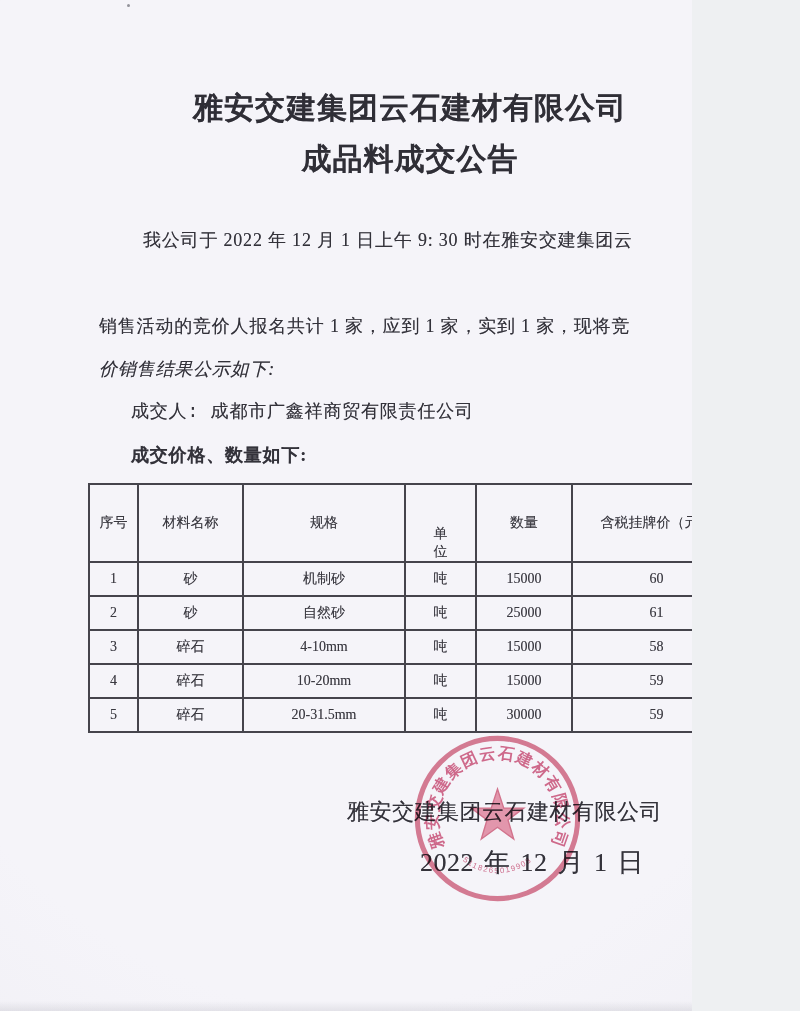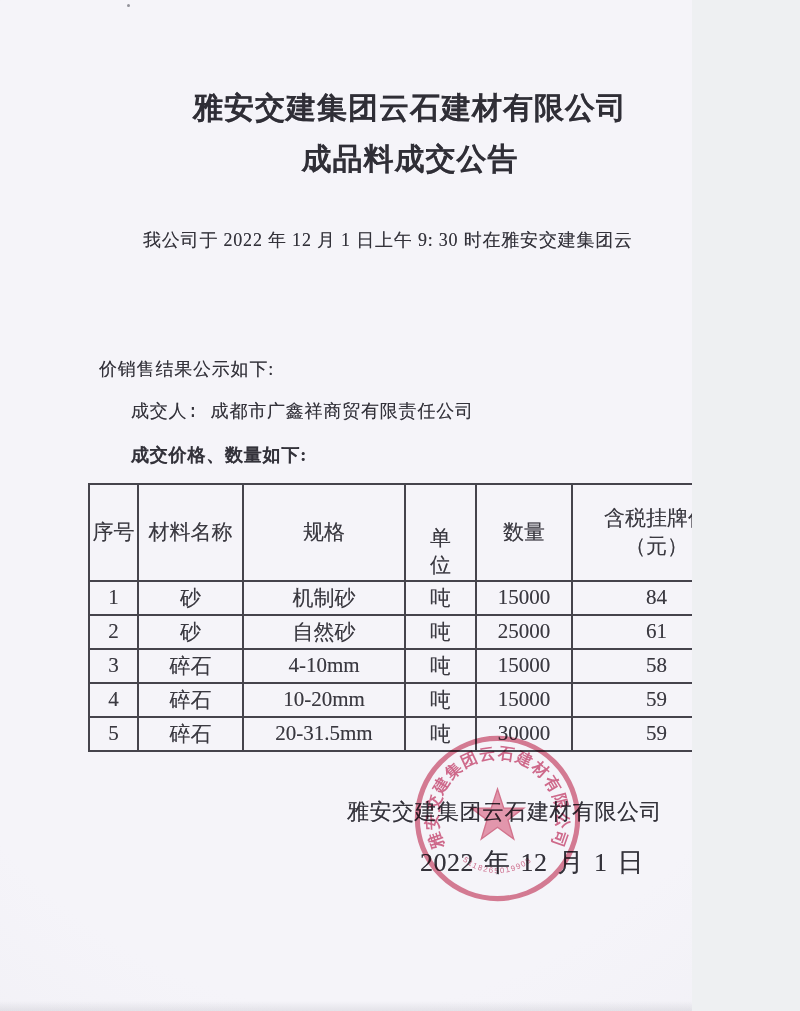--- a/index.html
+++ b/index.html
@@ -29,27 +29,27 @@
   .title2{top:139px;}
   .bodyline{
     position:absolute;left:99px;width:660px;
     font-size:18px;letter-spacing:.8px;line-height:26px;
     color:#33323a;text-shadow:0 0 .6px rgba(55,53,66,.5);
     white-space:nowrap;
   }
   .l1{top:227px;padding-left:44px;}
   .l2{top:270px;}
   .l3{top:313px;}
-  .l4{top:356px;}
+  .l4{top:356px;font-style:italic;}
   .l5{top:399px;padding-left:32px;font-family:Liberation Mono, monospace;}
   .l6{top:442px;padding-left:32px;font-weight:bold;}
   table.deal{
     position:absolute;left:88px;top:483px;width:652px;
     border-collapse:collapse;table-layout:fixed;
-    font-size:21px;color:#3a3940;
+    font-size:14px;color:#3a3940;
     text-shadow:0 0 .5px rgba(55,53,66,.45);
   }
   table.deal th,table.deal td{
     border:2px solid #45444c;
     text-align:center;vertical-align:middle;
     font-weight:normal;padding:0;
     overflow:hidden;
   }
   table.deal thead tr{height:45px;}
   table.deal tbody tr{height:34px;}
@@ -75,20 +75,21 @@
 <body>
 
 <div class="page">
 
   <div class="speck"></div>
 
   <div class="title title1">雅安交建集团云石建材有限公司</div>
   <div class="title title2">成品料成交公告</div>
 
   <div class="bodyline l1">我公司于 2022 年 12 月 1 日上午 9: 30 时在雅安交建集团云</div>
+  <div class="bodyline l3">销售活动的竞价人报名共计 1 家，应到 1 家，实到 1 家，现将竞</div>
   <div class="bodyline l4">价销售结果公示如下:</div>
   <div class="bodyline l5">成交人: 成都市广鑫祥商贸有限责任公司</div>
   <div class="bodyline l6">成交价格、数量如下:</div>
 
   <table class="deal">
     <colgroup>
       <col style="width:49px">
         <col style="width:105px">
         <col style="width:162px">
       <col style="width:71px">
@@ -105,21 +106,21 @@
         <th>含税挂牌价（元）</th>
       </tr>
     </thead>
     <tbody>
       <tr>
         <td>1</td>
         <td>砂</td>
         <td>机制砂</td>
         <td>吨</td>
         <td>15000</td>
-        <td>84</td>
+        <td>60</td>
       </tr>
       <tr>
         <td>2</td>
         <td>砂</td>
         <td>自然砂</td>
         <td>吨</td>
         <td>25000</td>
         <td>61</td>
       </tr>
       <tr>

